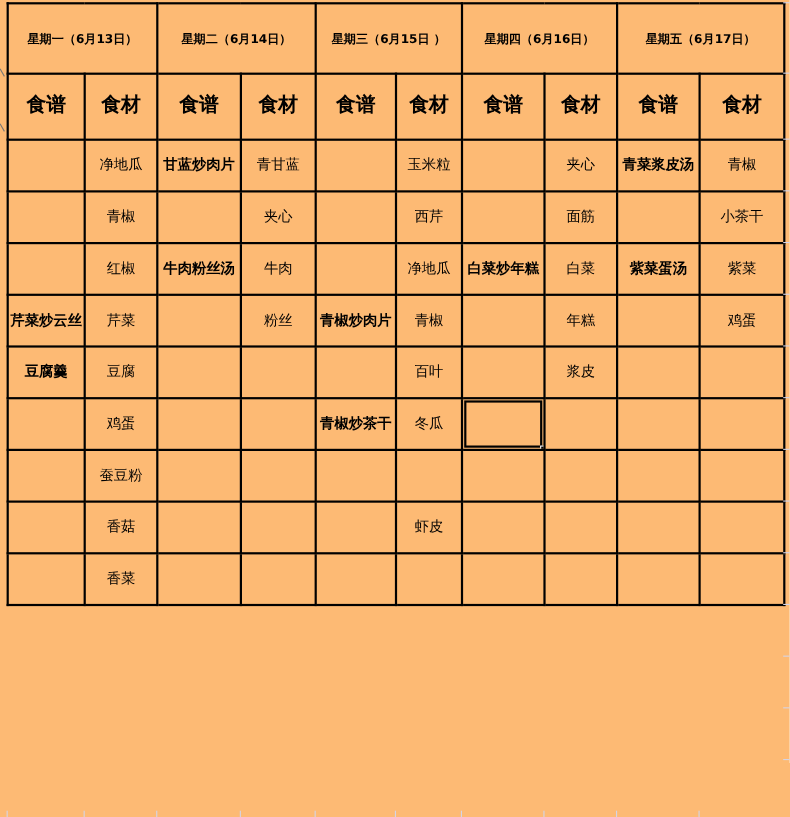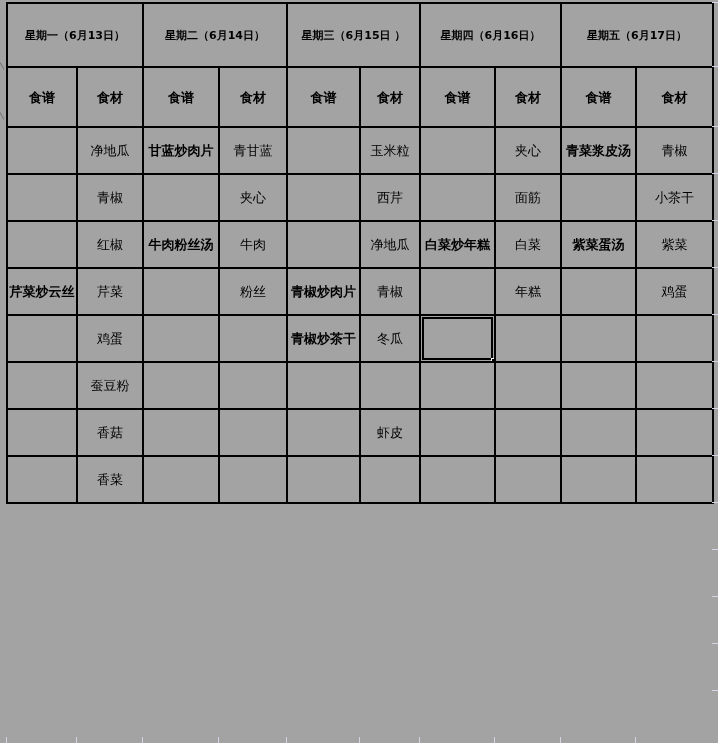--- a/index.html
+++ b/index.html
@@ -14,21 +14,21 @@
       overflow: hidden;
       font-family: "DejaVu Sans", "Liberation Sans", sans-serif;
       color: #000;
     }
     .sheet {
       position: absolute;
       left: 0;
       top: 0;
       width: 718px;
       height: 743px;
-      background: #a3a3a3;
+      background: #fdba74;
     }
     
     .ghost-grid-h {
       position: absolute;
       left: 712px;
       width: 6px;
       height: 1px;
       background: #d4d4e6;
     }
     .ghost-grid-v {
@@ -57,21 +57,21 @@
       border: 2px solid #000;
       text-align: center;
       vertical-align: middle;
       padding: 0;
       font-size: 13px;
       line-height: 1;
       white-space: nowrap;
       overflow: hidden;
     }
     tr.day-row td { height: 62px; font-size: 11px; font-weight: bold; }
-    tr.sub-row td { height: 58px; font-size: 13px; font-weight: bold; }
+    tr.sub-row td { height: 58px; font-size: 18px; font-weight: bold; font-family: Liberation Mono, monospace; }
     tr.data-row td { height: 45px; }
     td.dish { font-weight: bold; font-size: 13px; letter-spacing: 0px; }
     td.ing { font-weight: normal; font-size: 13px; }
     td.selected {
       outline: 2px solid #000;
       outline-offset: -4px;
       position: relative;
     }
     td.selected .fill-handle {
       position: absolute;
@@ -163,20 +163,32 @@
           <td class="dish">芹菜炒云丝</td>
           <td class="ing">芹菜</td>
           <td class="dish"></td>
           <td class="ing">粉丝</td>
           <td class="dish">青椒炒肉片</td>
           <td class="ing">青椒</td>
           <td class="dish"></td>
           <td class="ing">年糕</td>
           <td class="dish"></td>
           <td class="ing">鸡蛋</td>
+        </tr>
+        <tr class="data-row">
+          <td class="dish">豆腐羹</td>
+          <td class="ing">豆腐</td>
+          <td class="dish"></td>
+          <td class="ing"></td>
+          <td class="dish"></td>
+          <td class="ing">百叶</td>
+          <td class="dish"></td>
+          <td class="ing">浆皮</td>
+          <td class="dish"></td>
+          <td class="ing"></td>
         </tr>
         <tr class="data-row">
           <td class="dish"></td>
           <td class="ing">鸡蛋</td>
           <td class="dish"></td>
           <td class="ing"></td>
           <td class="dish">青椒炒茶干</td>
           <td class="ing">冬瓜</td>
           <td class="dish selected">
             <span class="fill-handle"></span>

